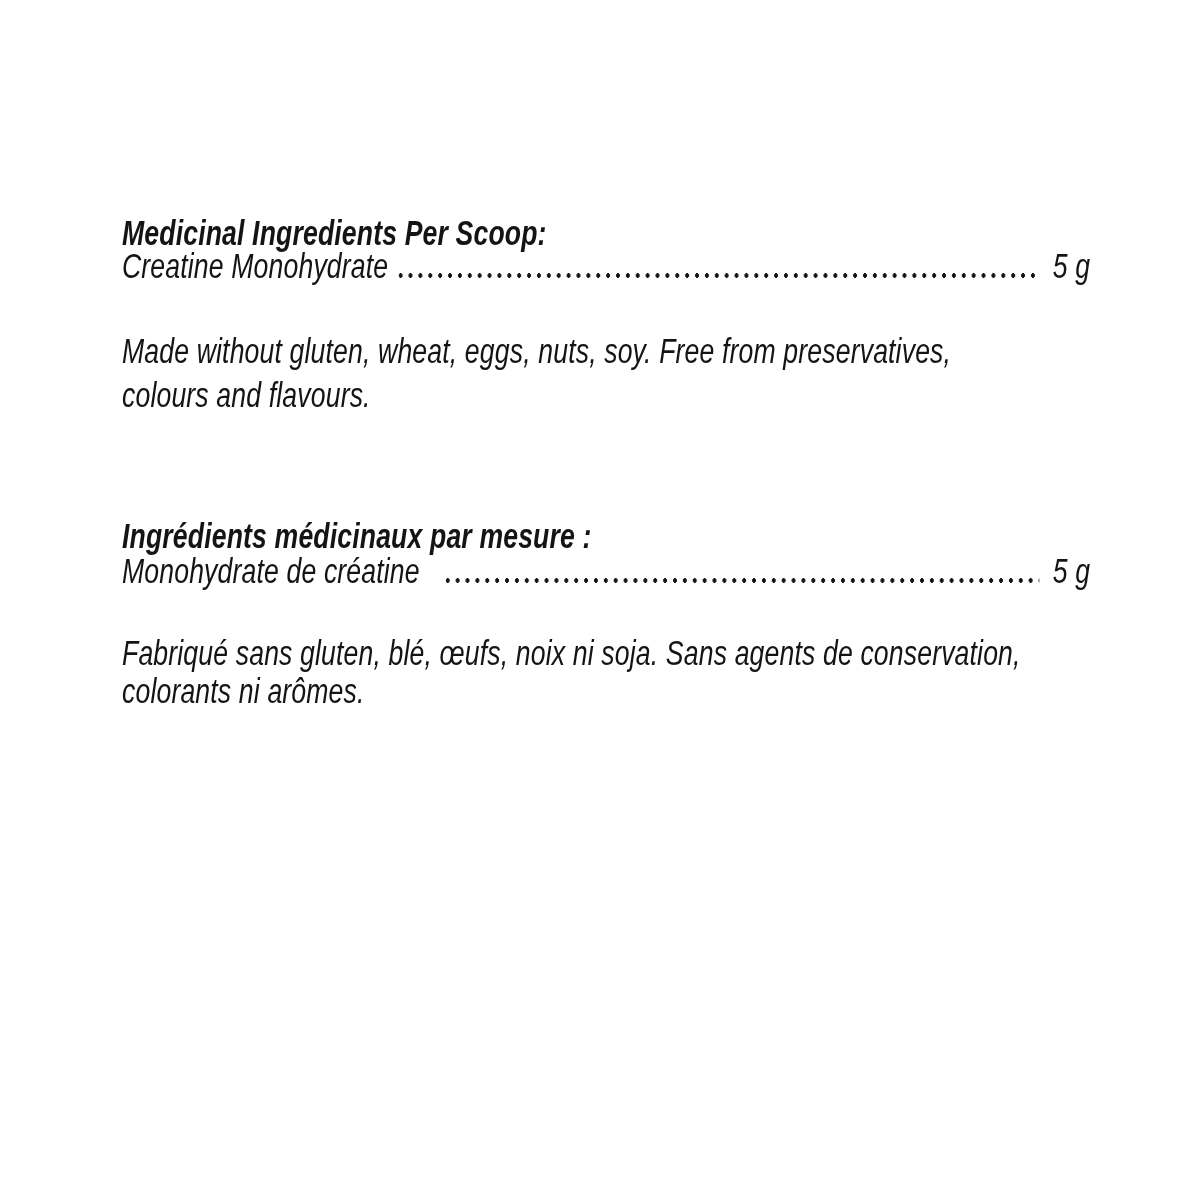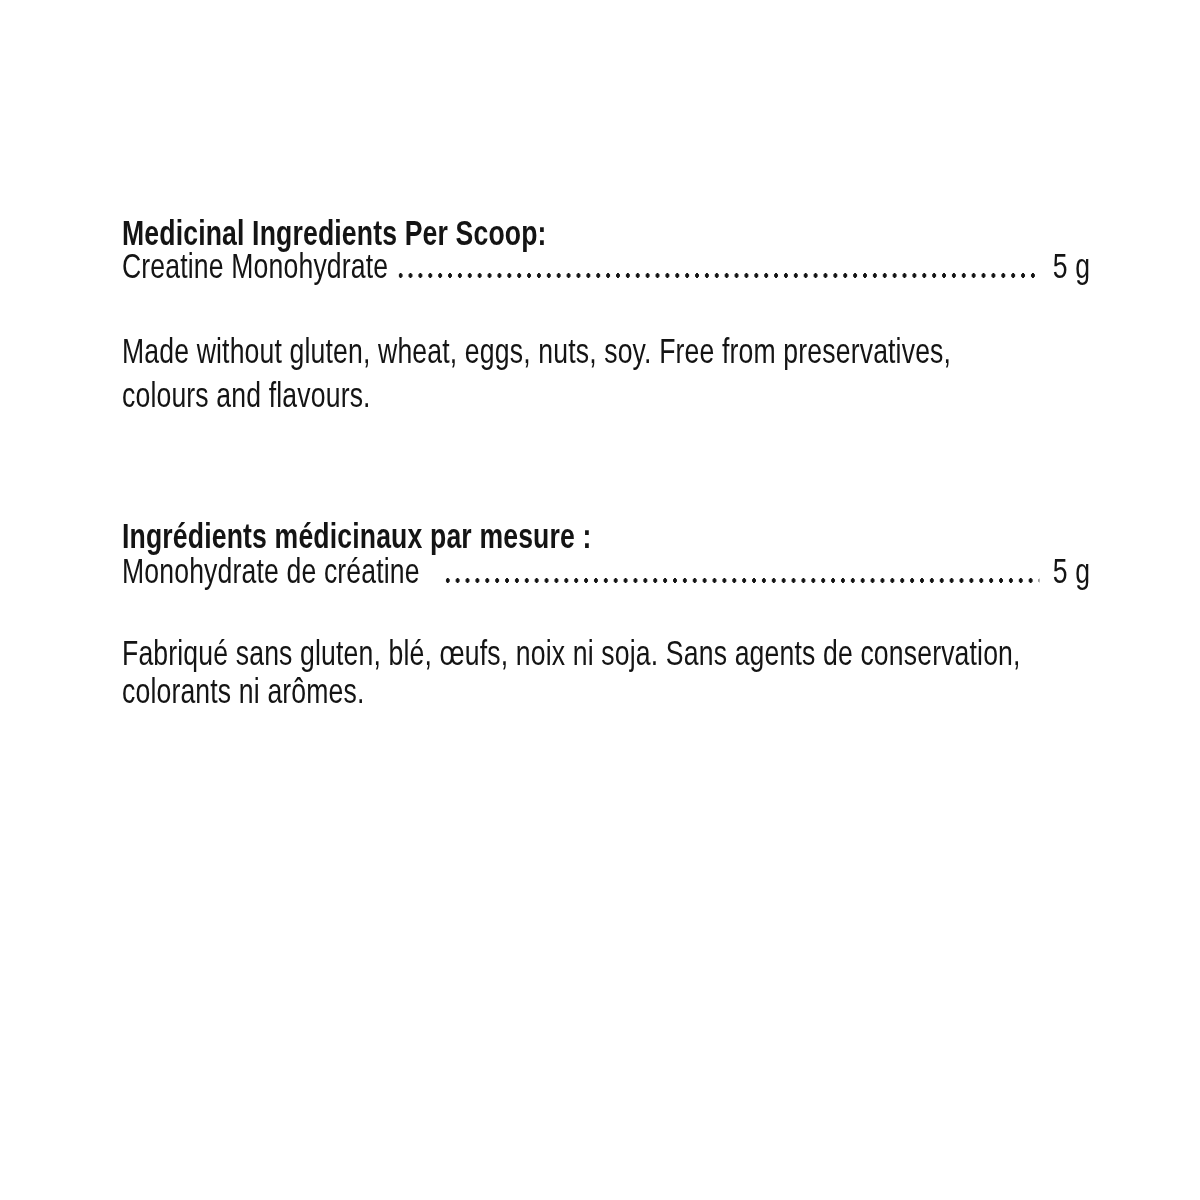--- a/index.html
+++ b/index.html
@@ -11,20 +11,21 @@
     padding: 0;
   }
   .sheet {
     position: relative;
     width: 1200px;
     height: 1200px;
     background: var(--paper);
     color: var(--ink);
     font-family: "Liberation Sans", "DejaVu Sans", sans-serif;
     overflow: hidden;
+    font-style: italic;
   }
   
   .line {
     position: absolute;
     left: 122px;
     white-space: nowrap;
     font-size: 35px;
     line-height: 44px;
     letter-spacing: 0.2px;
     transform: scaleX(0.76);

